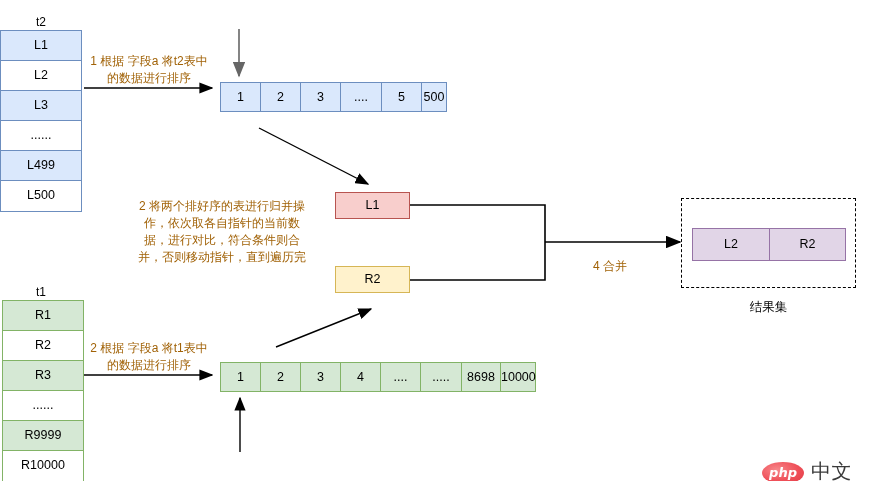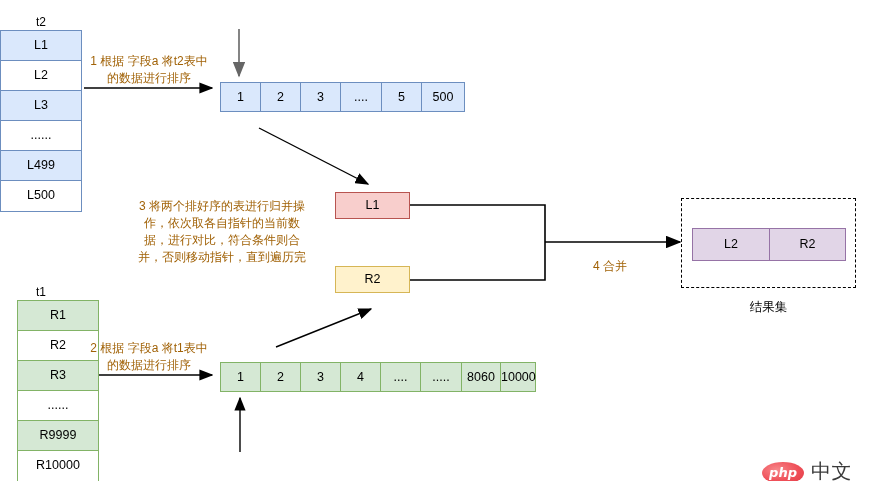--- a/index.html
+++ b/index.html
@@ -176,24 +176,24 @@
 
   <div class="abs step-text" style="left:84px; top:53px; width:130px;">1 根据 字段a 将t2表中
 的数据进行排序</div>
 
   <div class="abs hrow blue" style="left:220px; top:82px;">
     <div class="cell" style="width:40px;">1</div>
     <div class="cell" style="width:40px;">2</div>
     <div class="cell" style="width:40px;">3</div>
     <div class="cell" style="width:41px;">....</div>
     <div class="cell" style="width:40px;">5</div>
-    <div class="cell" style="width:44px;">500</div>
-  </div>
-
-  <div class="abs step-text" style="left:128px; top:198px; width:188px; text-align:center;">3 将两个排好序的表进行归并操
+    <div class="cell" style="width:26px;">500</div>
+  </div>
+
+  <div class="abs step-text" style="left:128px; top:198px; width:188px; text-align:center;">2 将两个排好序的表进行归并操
 作，依次取各自指针的当前数
 据，进行对比，符合条件则合
 并，否则移动指针，直到遍历完</div>
 
   <div class="abs pbox pink" style="left:335px; top:192px; width:75px; height:27px; line-height:25px;">L1</div>
 
   <div class="abs pbox yellow" style="left:335px; top:266px; width:75px; height:27px; line-height:25px;">R2</div>
 
   <div class="abs step-text" style="left:565px; top:258px; width:90px;">4 合并</div>
 
@@ -201,40 +201,40 @@
 
   <div class="abs" style="left:692px; top:228px; display:flex;">
     <div class="pbox purple" style="width:77px; height:33px; line-height:31px; border-right:none;">L2</div>
     <div class="pbox purple" style="width:77px; height:33px; line-height:31px;">R2</div>
   </div>
 
   <div class="abs tbl-label" style="left:681px; top:300px; width:175px; font-size:12.5px;">结果集</div>
 
   <div class="abs tbl-label" style="left:0px; top:285px; width:82px;">t1</div>
 
-  <div class="abs vtable green" style="left:17px; top:300px; width:82px;">
+  <div class="abs vtable green" style="left:2px; top:300px; width:82px;">
     <div class="row fill">R1</div>
     <div class="row plain">R2</div>
     <div class="row fill">R3</div>
     <div class="row plain">......</div>
     <div class="row fill">R9999</div>
     <div class="row plain">R10000</div>
   </div>
 
   <div class="abs step-text" style="left:84px; top:340px; width:130px;">2 根据 字段a 将t1表中
 的数据进行排序</div>
 
   <div class="abs hrow green" style="left:220px; top:362px;">
     <div class="cell" style="width:40px;">1</div>
     <div class="cell" style="width:40px;">2</div>
     <div class="cell" style="width:40px;">3</div>
     <div class="cell" style="width:40px;">4</div>
     <div class="cell" style="width:40px;">....</div>
     <div class="cell" style="width:41px;">.....</div>
-    <div class="cell" style="width:39px;">8060</div>
+    <div class="cell" style="width:39px;">8698</div>
     <div class="cell" style="width:36px;">10000</div>
   </div>
 
   <div class="abs" id="watermark" style="left:762px; top:434px;">
     <div class="wm-oval">php</div>
     <div class="wm-text"><span>中文</span><span class="boxed">网</span></div>
   </div>
 
 </div>
 

